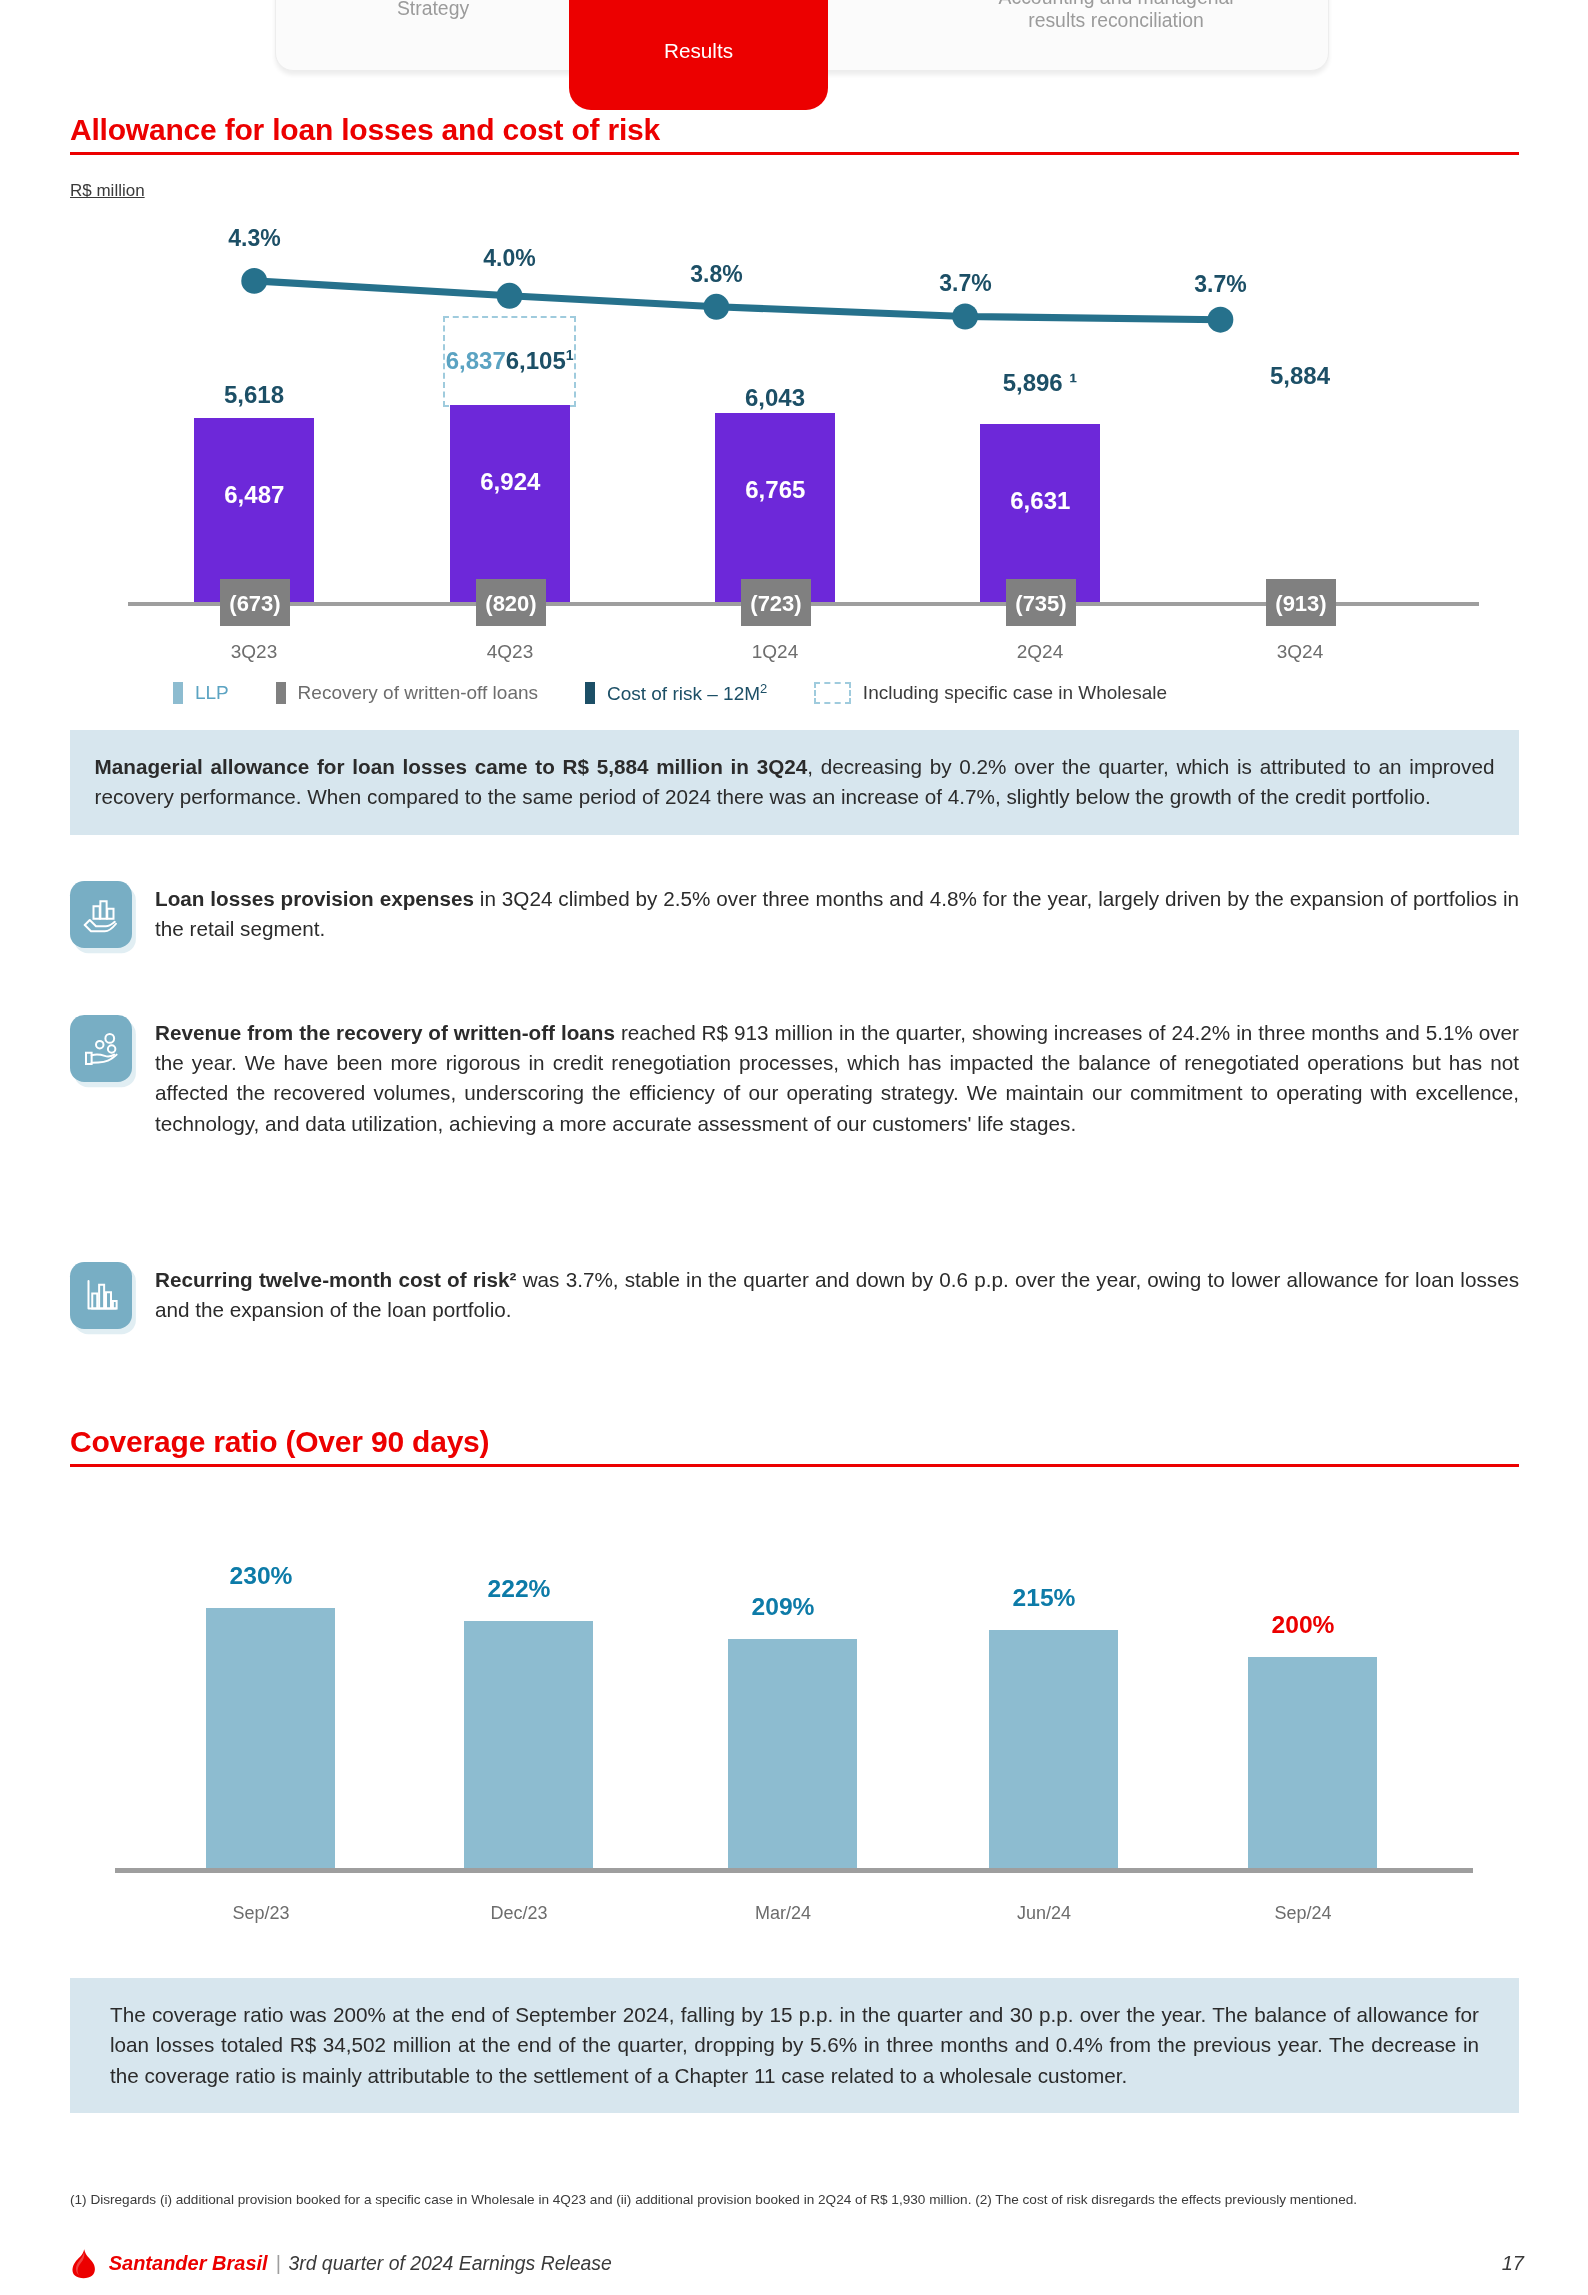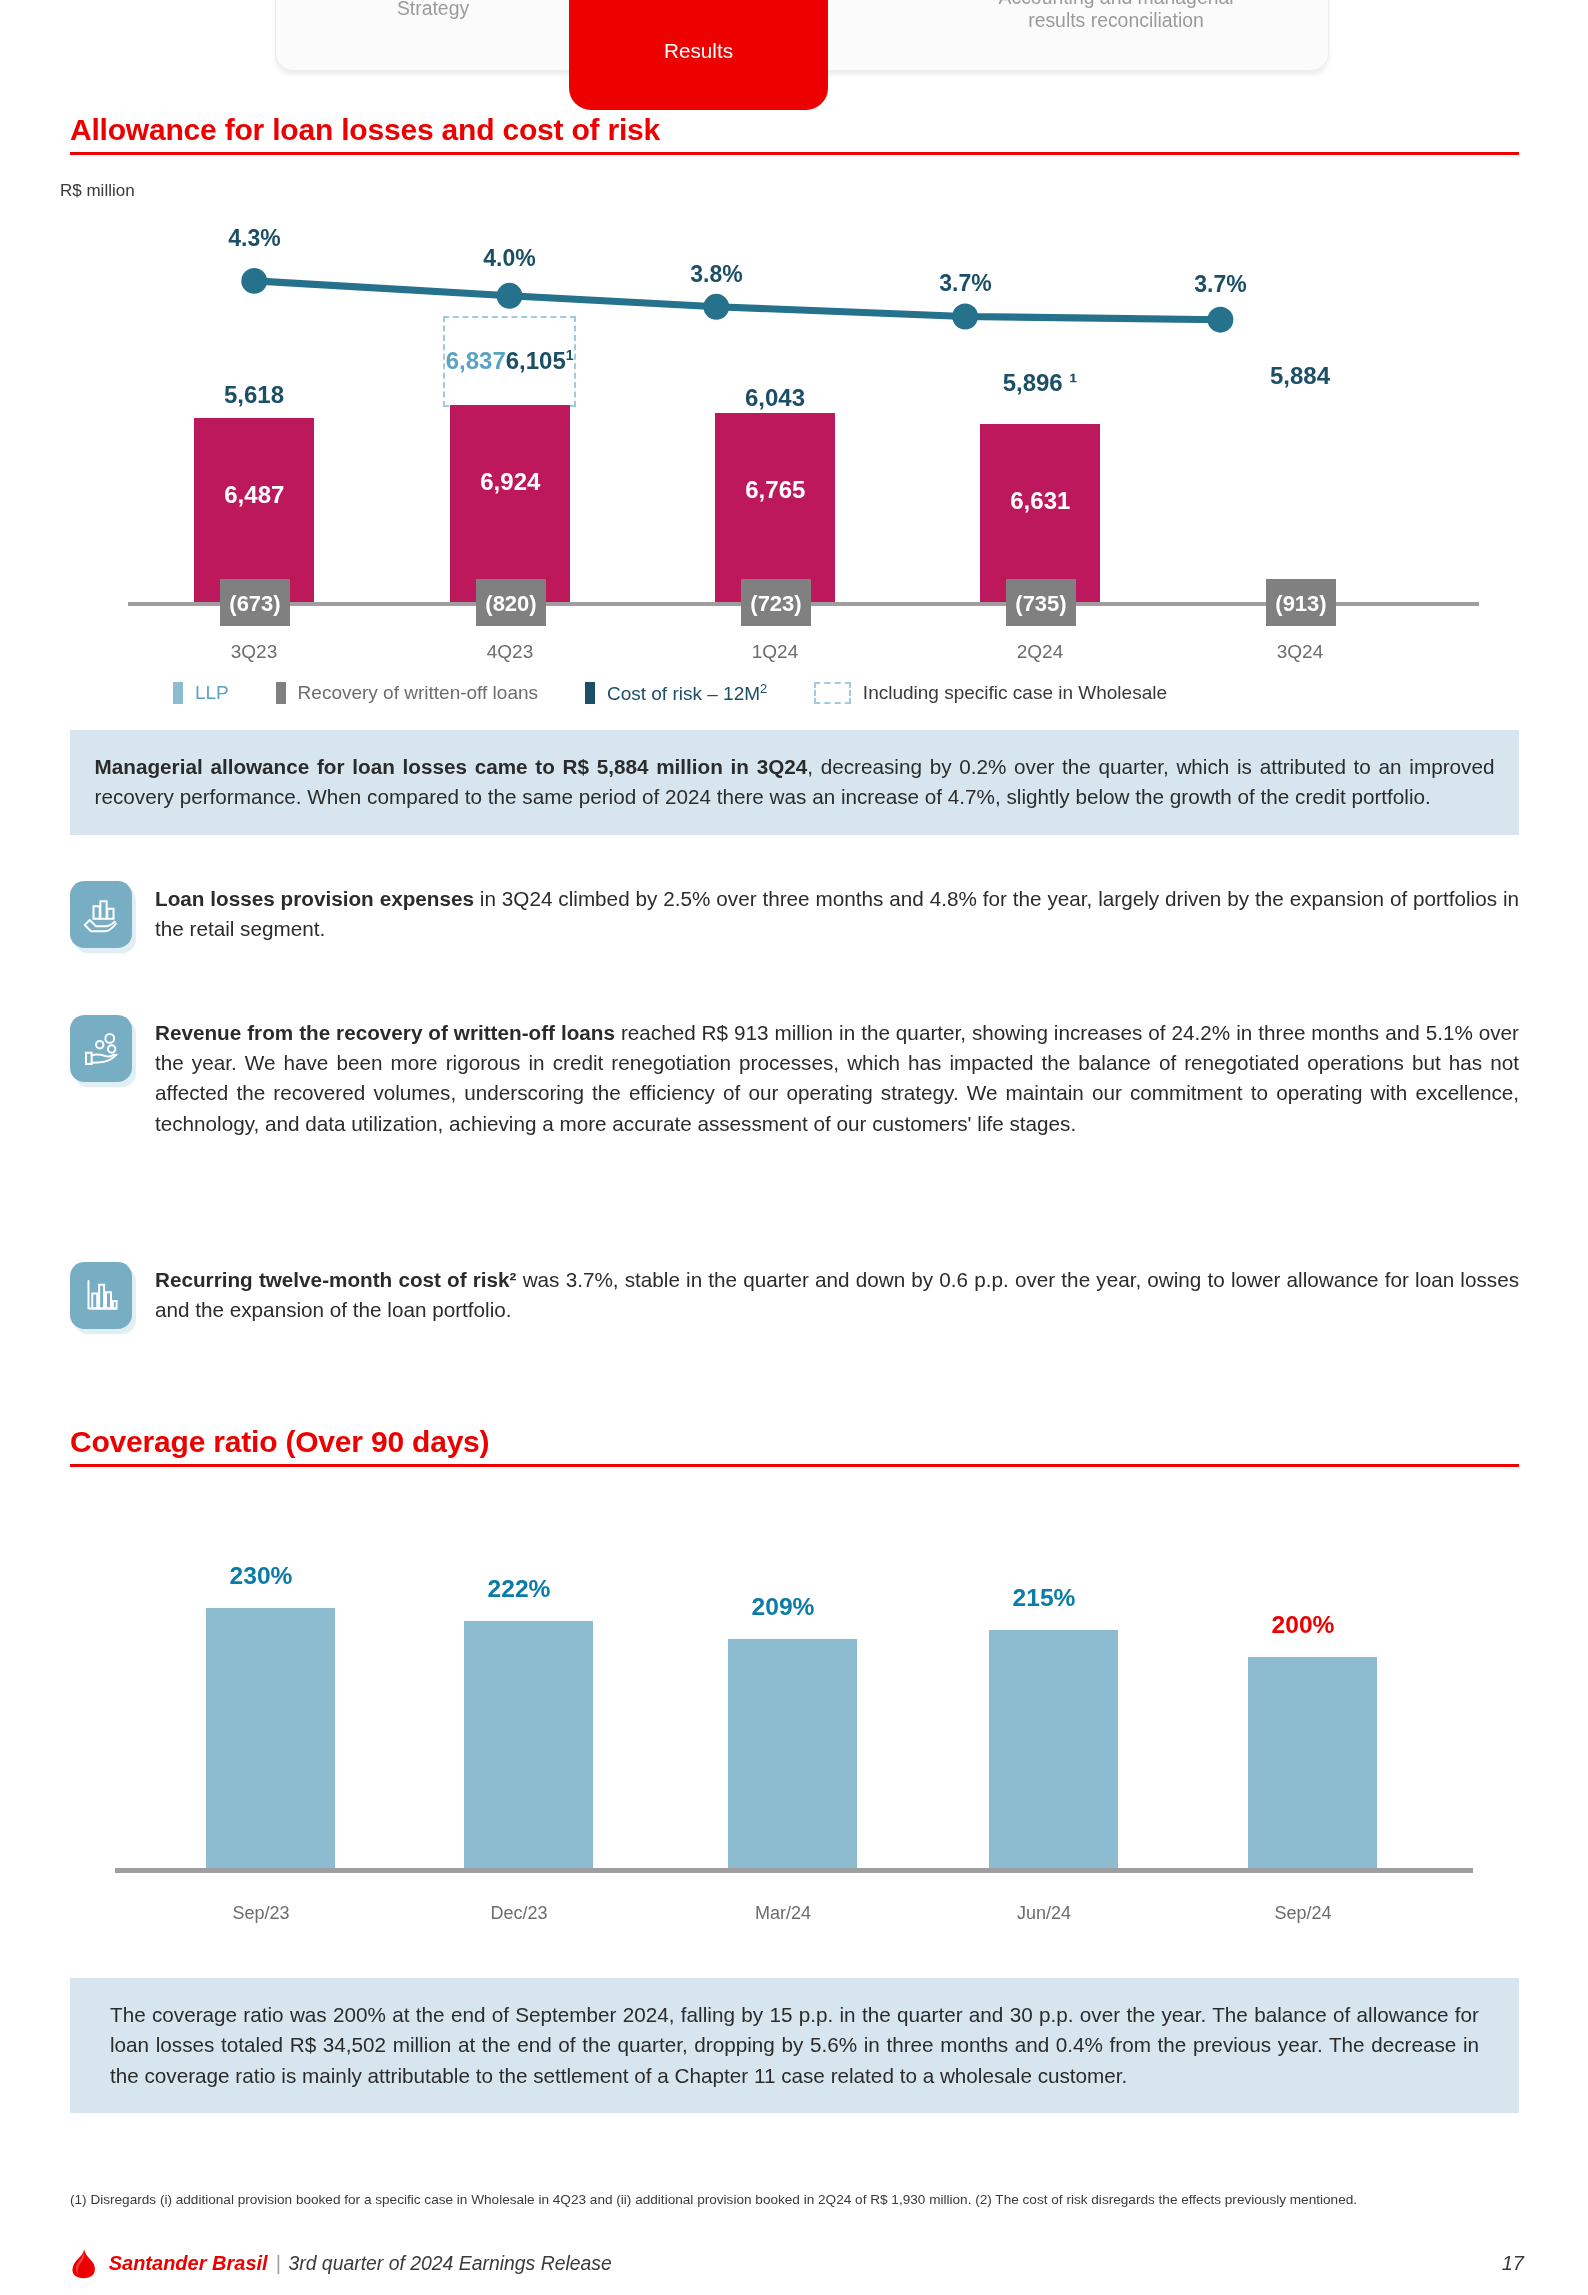--- a/index.html
+++ b/index.html
@@ -38,30 +38,30 @@
   .tab-active-wrap span { color:#fff; font-size: 20.7px; }
 
   
   .sec-title-wrap { position: absolute; left: 70px; width: 1449px; }
   .sec-title {
     color: #ec0000; font-size: 30px; font-weight: bold;
     letter-spacing: -0.2px; padding-bottom: 4.5px;
   }
   .sec-rule { height: 3.2px; background: #ec0000; width: 100%; }
 
-  .unit-label { position:absolute; left:60px; font-size: 17px; color:#3a3a3a; }
+  .unit-label { position:absolute; left:70px; font-size: 17px; color:#3a3a3a;text-decoration:underline; }
 
   
   #chart1 { position: absolute; left: 70px; top: 200px; width: 1449px; height: 491px; }
   .axisline { position:absolute; left: 58px; top: 402px; width: 1351px; height: 3.9px; background: #9e9e9e; }
 
   .colgroup { position: absolute; width: 162px; }
   .bar {
     position: absolute; left: 21.3px; width: 120px; bottom: 0;
-    background: #be185d;
+    background: #6d28d9;
   }
   .bar-inner-label {
     position: absolute; left: 0; width: 100%;
     color: #ffffff; font-size: 24px; font-weight: 600; text-align: center;
   }
   .top-label {
     position: absolute; left: 0; width: 100%; text-align: center;
     color: #1c4f66; font-size: 24px; font-weight: bold;
   }
   .sup { font-size: 14.2px; vertical-align: super; font-weight: bold; }

